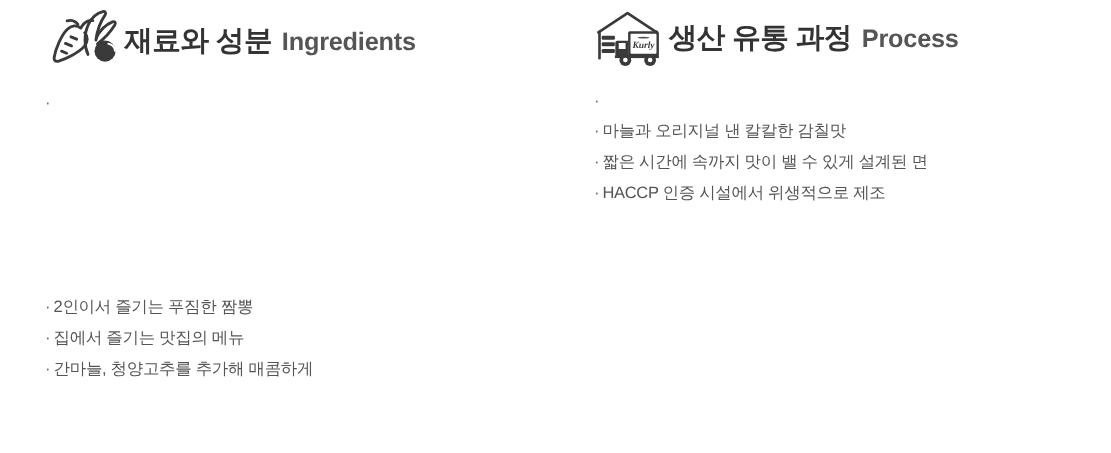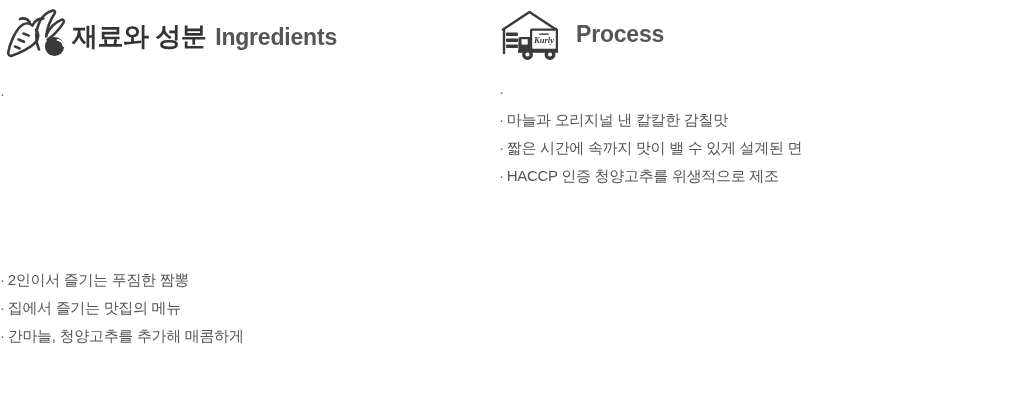--- a/index.html
+++ b/index.html
@@ -12,20 +12,21 @@
     width: 1010px;
     height: 412px;
     position: relative;
     font-family: "Liberation Sans", "DejaVu Sans", sans-serif;
     -webkit-font-smoothing: antialiased;
     overflow: hidden;
   }
 
   .section {
     position: absolute;
+    margin-left: 41px;
   }
 
   
   .section-head {
     display: flex;
     align-items: center;
     height: 64px;
   }
   .section-icon {
     width: 72px;
@@ -155,38 +156,39 @@
 
         <rect x="22" y="45.2" width="40" height="2.6" fill="#3a3a3a"></rect>
 
         <circle cx="31.5" cy="49.5" r="5.4" fill="#3a3a3a"></circle>
         <circle cx="31.5" cy="49.5" r="2.1" fill="#ffffff"></circle>
         <circle cx="54" cy="49.5" r="5.4" fill="#3a3a3a"></circle>
         <circle cx="54" cy="49.5" r="2.1" fill="#ffffff"></circle>
       </svg>
     </span>
     <span class="head-text">
+      <span class="title-ko">생산 유통 과정</span>
       <span class="title-en">Process</span>
     </span>
   </div>
   <ul class="bullets">
     <li>
       <span class="bullet-dot">·</span>
     </li>
     <li>
       <span class="bullet-dot">·</span>
       <span>마늘과 오리지널 낸 칼칼한 감칠맛</span>
     </li>
     <li>
       <span class="bullet-dot">·</span>
       <span>짧은 시간에 속까지 맛이 밸 수 있게 설계된 면</span>
     </li>
     <li>
       <span class="bullet-dot">·</span>
-      <span>HACCP 인증 청양고추를 위생적으로 제조</span>
+      <span>HACCP 인증 시설에서 위생적으로 제조</span>
     </li>
   </ul>
 </div>
 
 <div class="section" id="sec-recommendation">
   <ul class="bullets">
     <li>
       <span class="bullet-dot">·</span>
       <span>2인이서 즐기는 푸짐한 짬뽕</span>
     </li>

